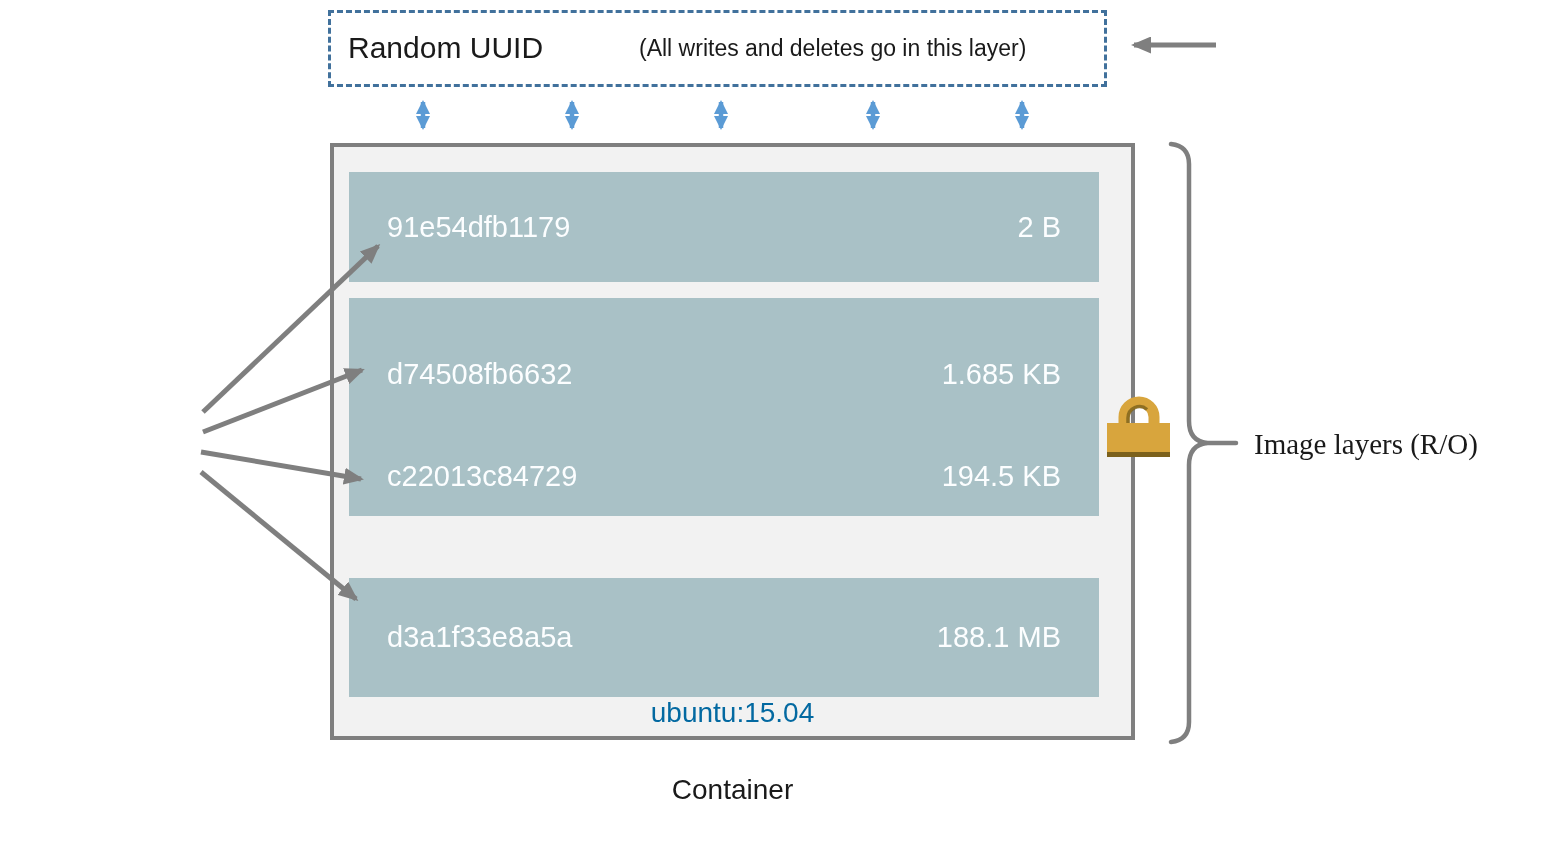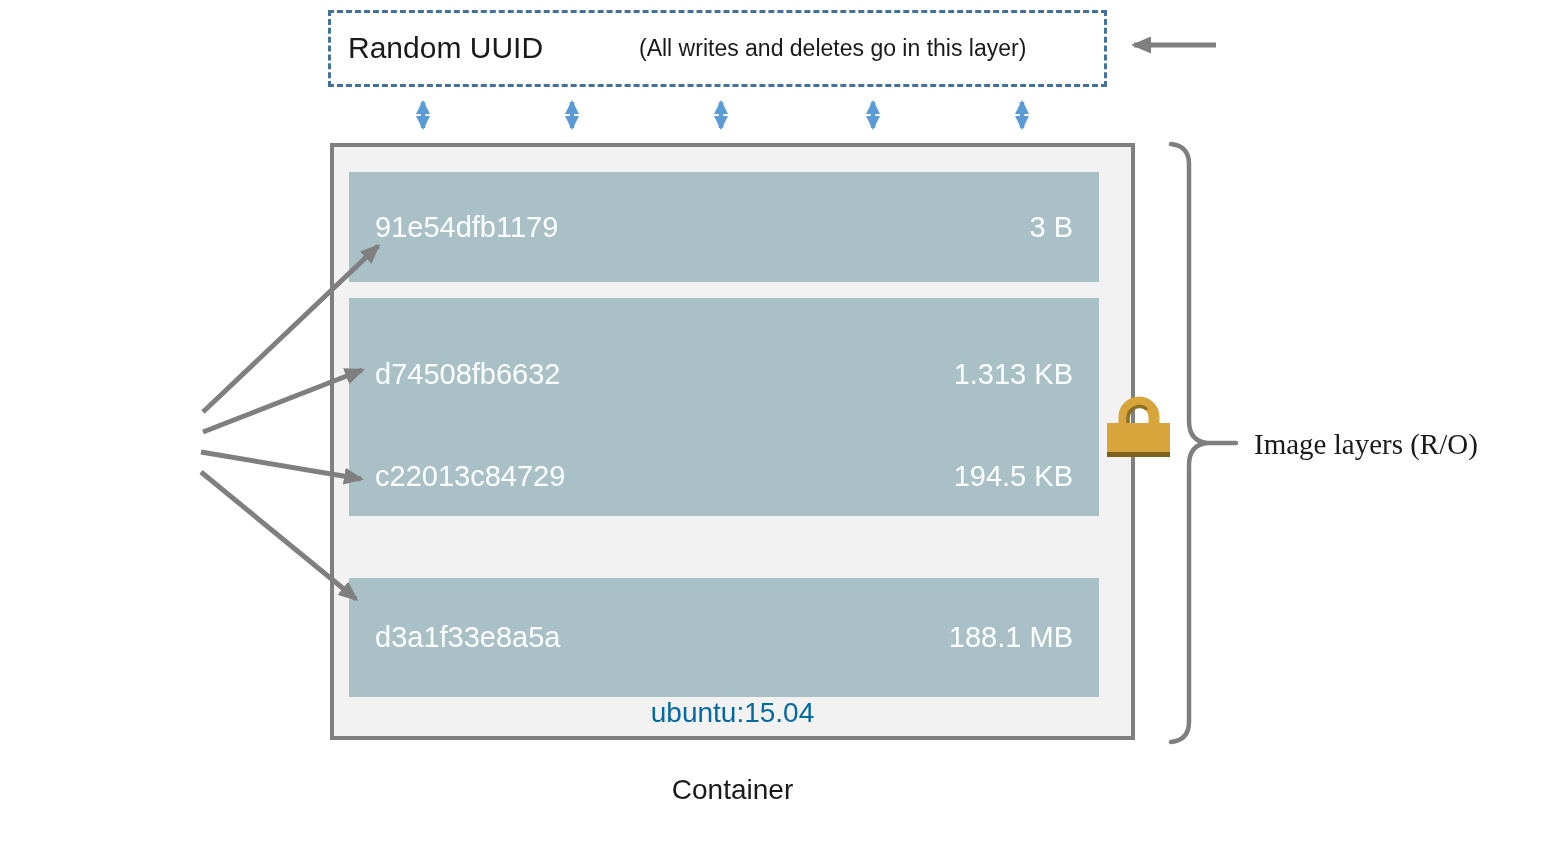--- a/index.html
+++ b/index.html
@@ -50,21 +50,21 @@
   .layer {
     position: absolute;
     left: 15px;
     width: 750px;
     box-sizing: border-box;
     background: var(--layer-fill, #a9c1c6);
     color: var(--layer-text, #fcfeff);
     display: flex;
     align-items: center;
     justify-content: space-between;
-    padding: 0 26px;
+    padding: 0 38px;
     font-size: 29px;
   }
   .layer-1 { top: 25px;  height: 110px; }
   .layer-2 { top: 151px; height: 152px; }
   .layer-3 { top: 289px; height: 80px; }
   .layer-4 { top: 420px; height: 119px; margin-top: 11px; }
   .base-tag {
     position: absolute;
     left: 0; top: 550px;
     width: 100%;
@@ -132,25 +132,25 @@
 <div class="canvas">
 
   <div class="uuid-box">
     <span class="uuid-title">Random UUID</span>
     <span class="uuid-note">(All writes and deletes go in this layer)</span>
   </div>
 
   <div class="main-box">
     <div class="layer layer-1">
       <span>91e54dfb1179</span>
-      <span>3 B</span>
+      <span>2 B</span>
     </div>
     <div class="layer layer-2">
       <span>d74508fb6632</span>
-      <span>1.313 KB</span>
+      <span>1.685 KB</span>
     </div>
     <div class="layer layer-3">
       <span>c22013c84729</span>
       <span>194.5 KB</span>
     </div>
     <div class="layer layer-4">
       <span>d3a1f33e8a5a</span>
       <span>188.1 MB</span>
     </div>
     <div class="base-tag">ubuntu:15.04</div>

